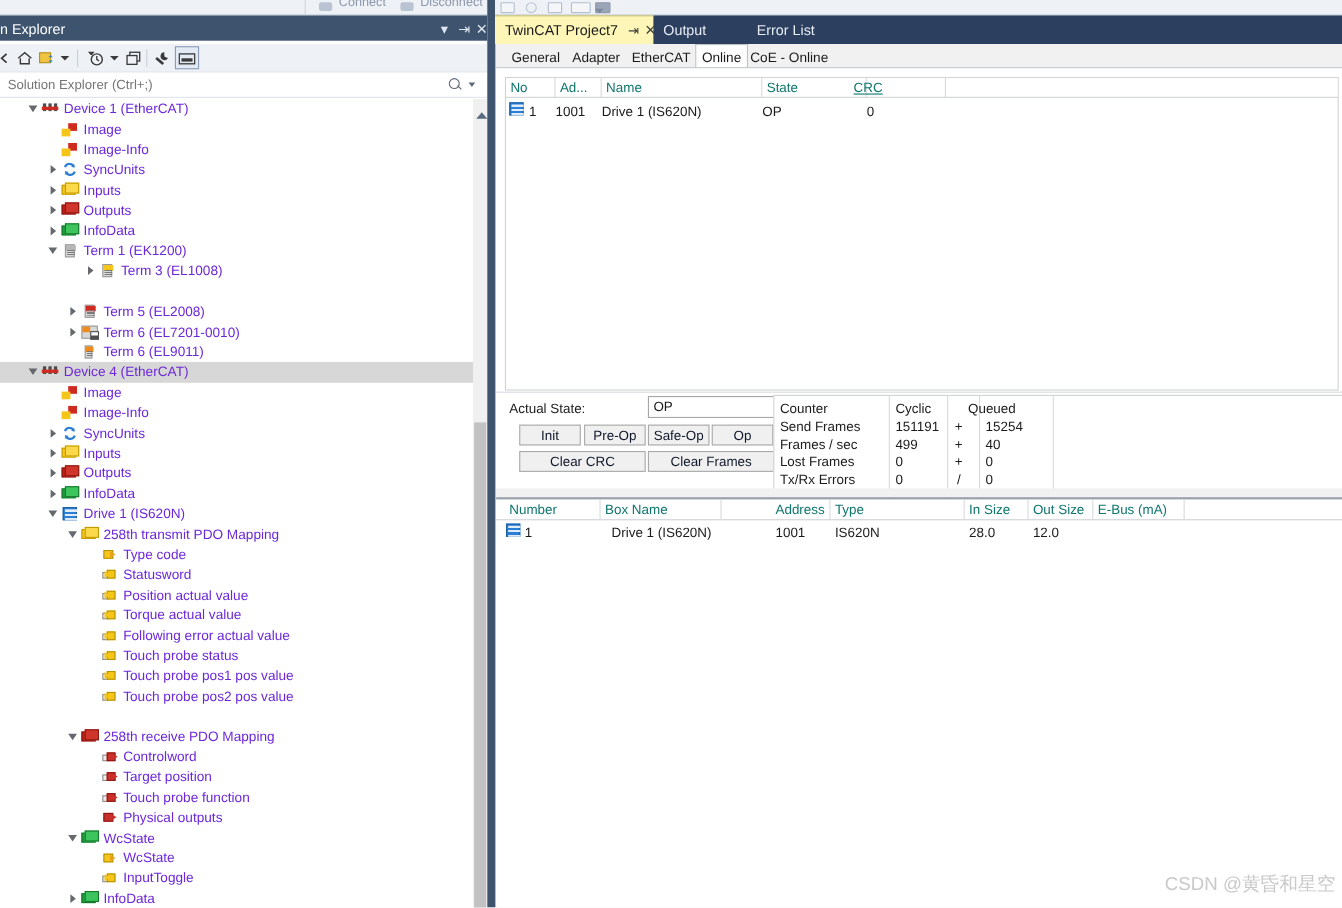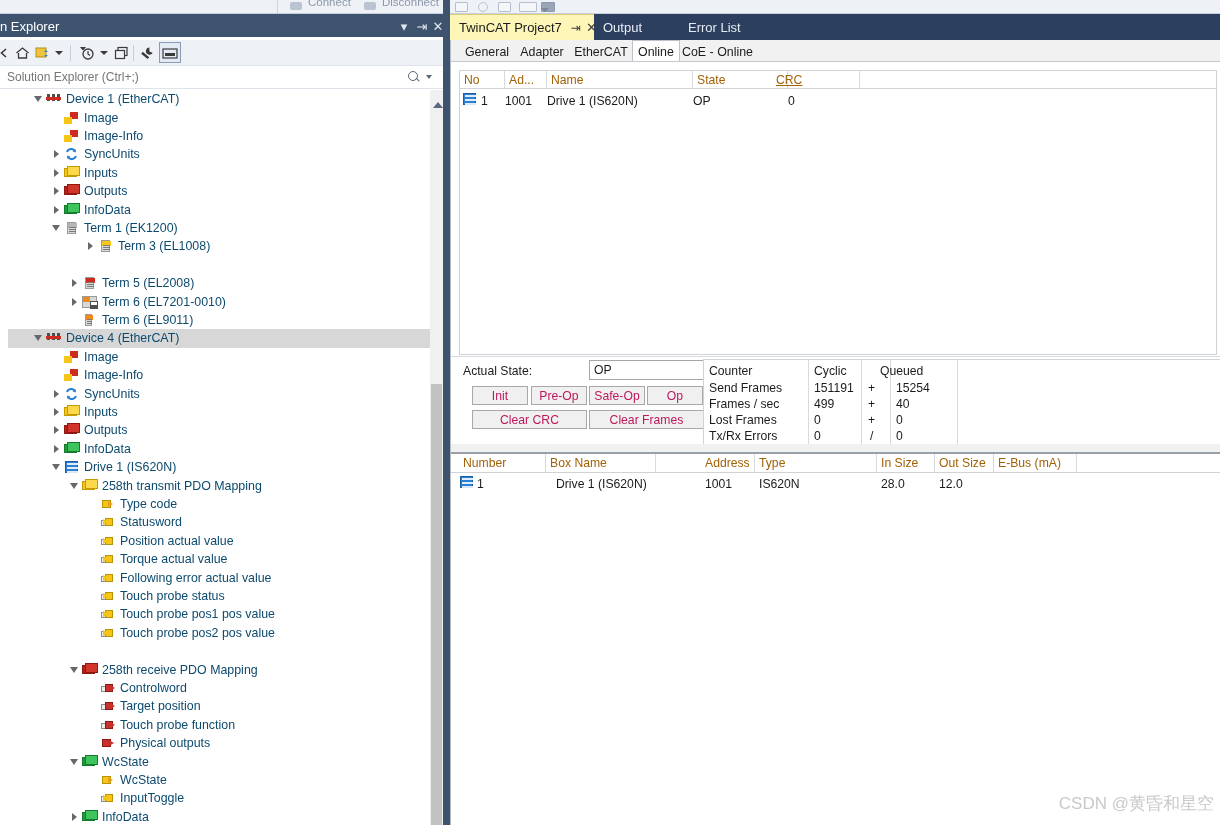--- a/index.html
+++ b/index.html
@@ -101,23 +101,23 @@
     border-left: 3.5px solid transparent; border-right: 3.5px solid transparent;
     border-top: 4px solid #5d6878;
   }
 
   
   .tree {
     position: absolute; left: 0; top: 76px; width: 430px; height: 735px;
     overflow: hidden; background: #ffffff;
   }
   .tnode {
-    position: absolute; left: 8px; width: 464px; height: 18.4px;
+    position: absolute; left: 0; width: 464px; height: 18.4px;
     display: flex; align-items: center;
-    font-size: 12.4px; color: #0c4a6e; white-space: nowrap;
+    font-size: 12.4px; color: #6d28d9; white-space: nowrap;
   }
   .tnode.sel { background: #d7d7d7; }
   .tw {
     width: 13px; height: 18px; flex: 0 0 13px;
     position: relative;
   }
   .tw.collapsed::before {
     content: ""; position: absolute; left: 4px; top: 5px;
     width: 0; height: 0;
     border-top: 4.2px solid transparent; border-bottom: 4.2px solid transparent;
@@ -229,38 +229,38 @@
 
   .pane-online {
     position: absolute; left: 0px; top: 21px; width: 770px; height: 409px;
     background: #ffffff; border-top: 1px solid #c5c9cf;
   }
   .grid-head {
     position: absolute; left: 0; top: 0; height: 18px; width: 100%;
     border-bottom: 1px solid #d0d3d7; background: #ffffff;
   }
   .gh {
-    position: absolute; top: 0; height: 18px; font-size: 12.2px; color: #a16207;
+    position: absolute; top: 0; height: 18px; font-size: 12.2px; color: #0f766e;
     display:flex; align-items:center; padding-left: 4px;
     border-right: 1px solid #d8dadd; white-space: nowrap;
   }
   .gcell {
     position: absolute; height: 17px; font-size: 12.2px; color: #1b1b1b;
     display:flex; align-items:center; white-space: nowrap;
   }
 
   .lbl { position:absolute; font-size:12.2px; color:#1b1b1b; white-space:nowrap; }
   .txtbox {
     position: absolute; background:#ffffff; border:1px solid #a6a6a6;
     font-size: 12.2px; color:#1b1b1b;
     display:flex; align-items:center; padding-left:4px;
   }
   .btn {
     position: absolute; background:#f0f0f0; border:1px solid #a8a8a8;
-    font-size: 12.2px; color:#be185d;
+    font-size: 12.2px; color:#0f172a;
     display:flex; align-items:center; justify-content:center;
     white-space: nowrap; cursor: default;
   }
   .ctr-box {
     position:absolute; background:#ffffff; border:1px solid #cfd2d6;
   }
   .ctr-cell { position:absolute; font-size:12.2px; color:#1b1b1b; white-space:nowrap; }
   .ctr-sep { position:absolute; width:1px; background:#d8dadd; }
 
   .online-frame {

